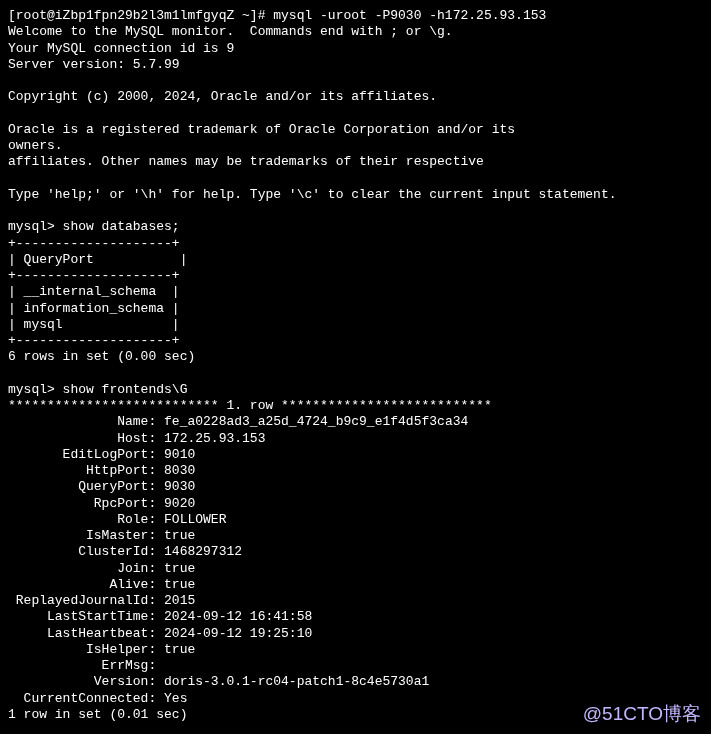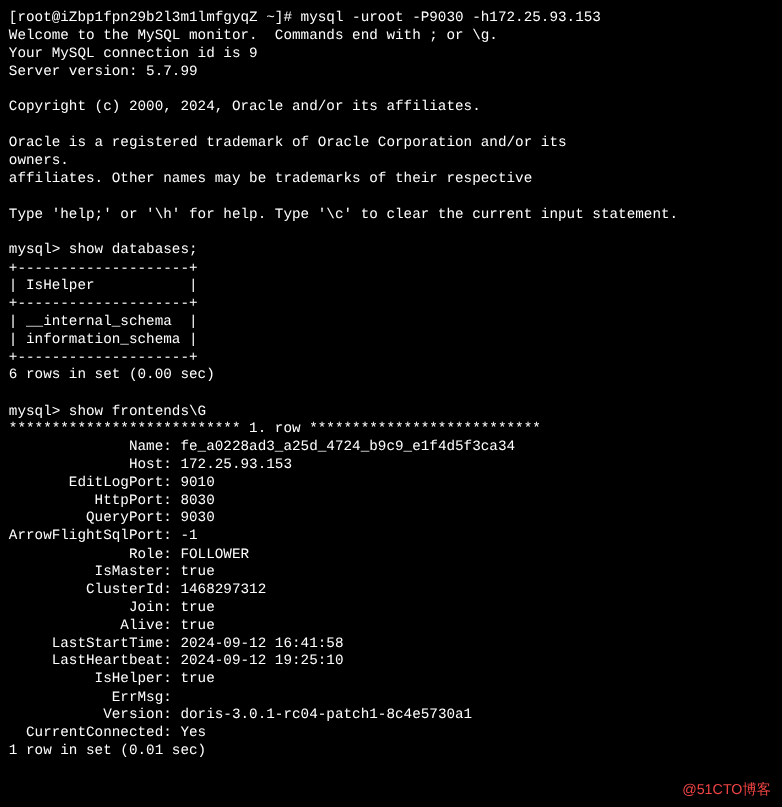--- a/index.html
+++ b/index.html
@@ -16,22 +16,22 @@
     overflow: hidden;
     position: relative;
   }
   .line {
     white-space: pre;
   }
   .watermark {
     position: absolute;
     right: 10px;
     bottom: 8px;
-    color: #ef4444;
-    font-size: 13px;
+    color: #c4b5fd;
+    font-size: 19px;
     font-family: sans-serif;
   }
   .kv-row {
     white-space: pre;
   }
 </style>
 </head>
 <body>
 
 <div>
@@ -43,40 +43,42 @@
 <div class="line">Copyright (c) 2000, 2024, Oracle and/or its affiliates.</div>
 <div class="line">&nbsp;</div>
 <div class="line">Oracle is a registered trademark of Oracle Corporation and/or its</div>
 <div class="line">owners.</div>
 <div class="line">affiliates. Other names may be trademarks of their respective</div>
 <div class="line">&nbsp;</div>
 <div class="line">Type 'help;' or '\h' for help. Type '\c' to clear the current input statement.</div>
 <div class="line">&nbsp;</div>
 <div class="line">mysql&gt; show databases;</div>
 <div class="line">+--------------------+</div>
-<div class="line">| IsHelper           |</div>
+<div class="line">| QueryPort           |</div>
 <div class="line">+--------------------+</div>
 <div class="line">| __internal_schema  |</div>
 <div class="line">| information_schema |</div>
+<div class="line">| mysql              |</div>
 <div class="line">+--------------------+</div>
 <div class="line">6 rows in set (0.00 sec)</div>
 <div class="line">&nbsp;</div>
 <div class="line">mysql&gt; show frontends\G</div>
 <div class="line">*************************** 1. row ***************************</div>
 <div class="kv-row"><span>              Name: </span><span>fe_a0228ad3_a25d_4724_b9c9_e1f4d5f3ca34</span></div>
 <div class="kv-row"><span>              Host: </span><span>172.25.93.153</span></div>
 <div class="kv-row"><span>       EditLogPort: </span><span>9010</span></div>
 <div class="kv-row"><span>          HttpPort: </span><span>8030</span></div>
 <div class="kv-row"><span>         QueryPort: </span><span>9030</span></div>
-<div class="kv-row"><span>ArrowFlightSqlPort: </span><span>-1</span></div>
+<div class="kv-row"><span>           RpcPort: </span><span>9020</span></div>
 <div class="kv-row"><span>              Role: </span><span>FOLLOWER</span></div>
 <div class="kv-row"><span>          IsMaster: </span><span>true</span></div>
 <div class="kv-row"><span>         ClusterId: </span><span>1468297312</span></div>
 <div class="kv-row"><span>              Join: </span><span>true</span></div>
 <div class="kv-row"><span>             Alive: </span><span>true</span></div>
+<div class="kv-row"><span> ReplayedJournalId: </span><span>2015</span></div>
 <div class="kv-row"><span>     LastStartTime: </span><span>2024-09-12 16:41:58</span></div>
 <div class="kv-row"><span>     LastHeartbeat: </span><span>2024-09-12 19:25:10</span></div>
 <div class="kv-row"><span>          IsHelper: </span><span>true</span></div>
 <div class="kv-row"><span>            ErrMsg: </span><span></span></div>
 <div class="kv-row"><span>           Version: </span><span>doris-3.0.1-rc04-patch1-8c4e5730a1</span></div>
 <div class="kv-row"><span>  CurrentConnected: </span><span>Yes</span></div>
 <div class="line">1 row in set (0.01 sec)</div>
 
 </div>
 

